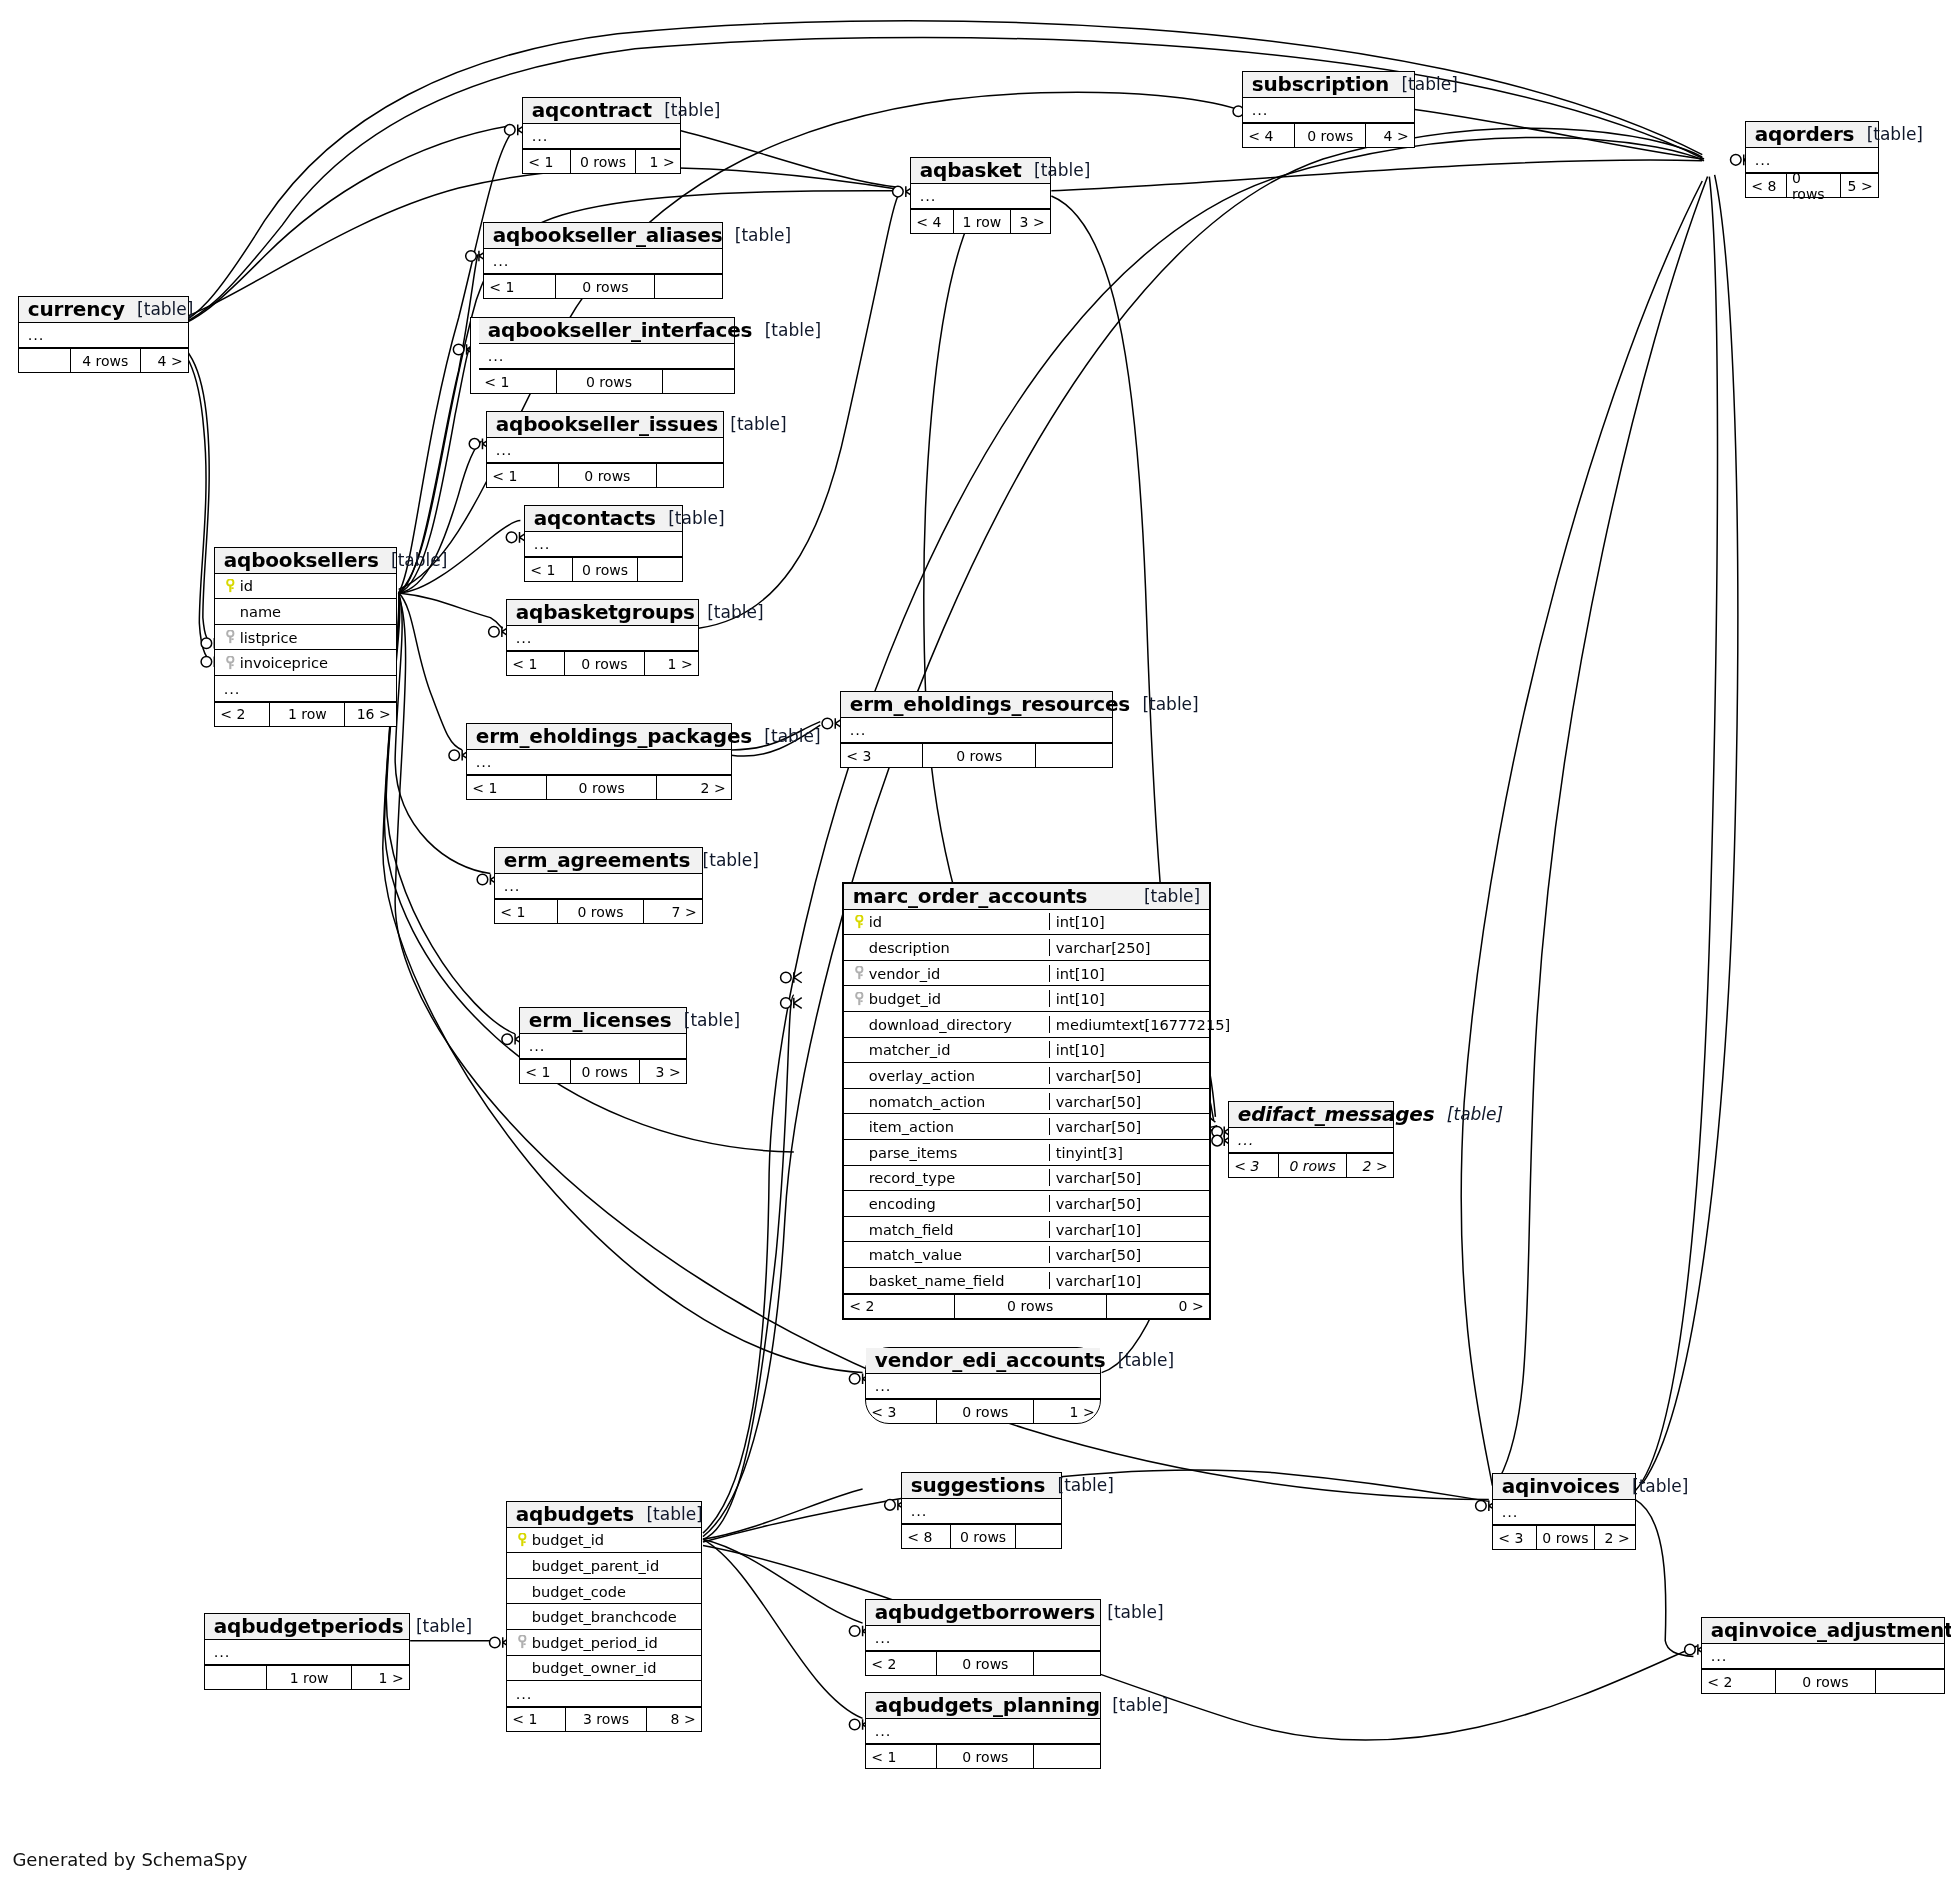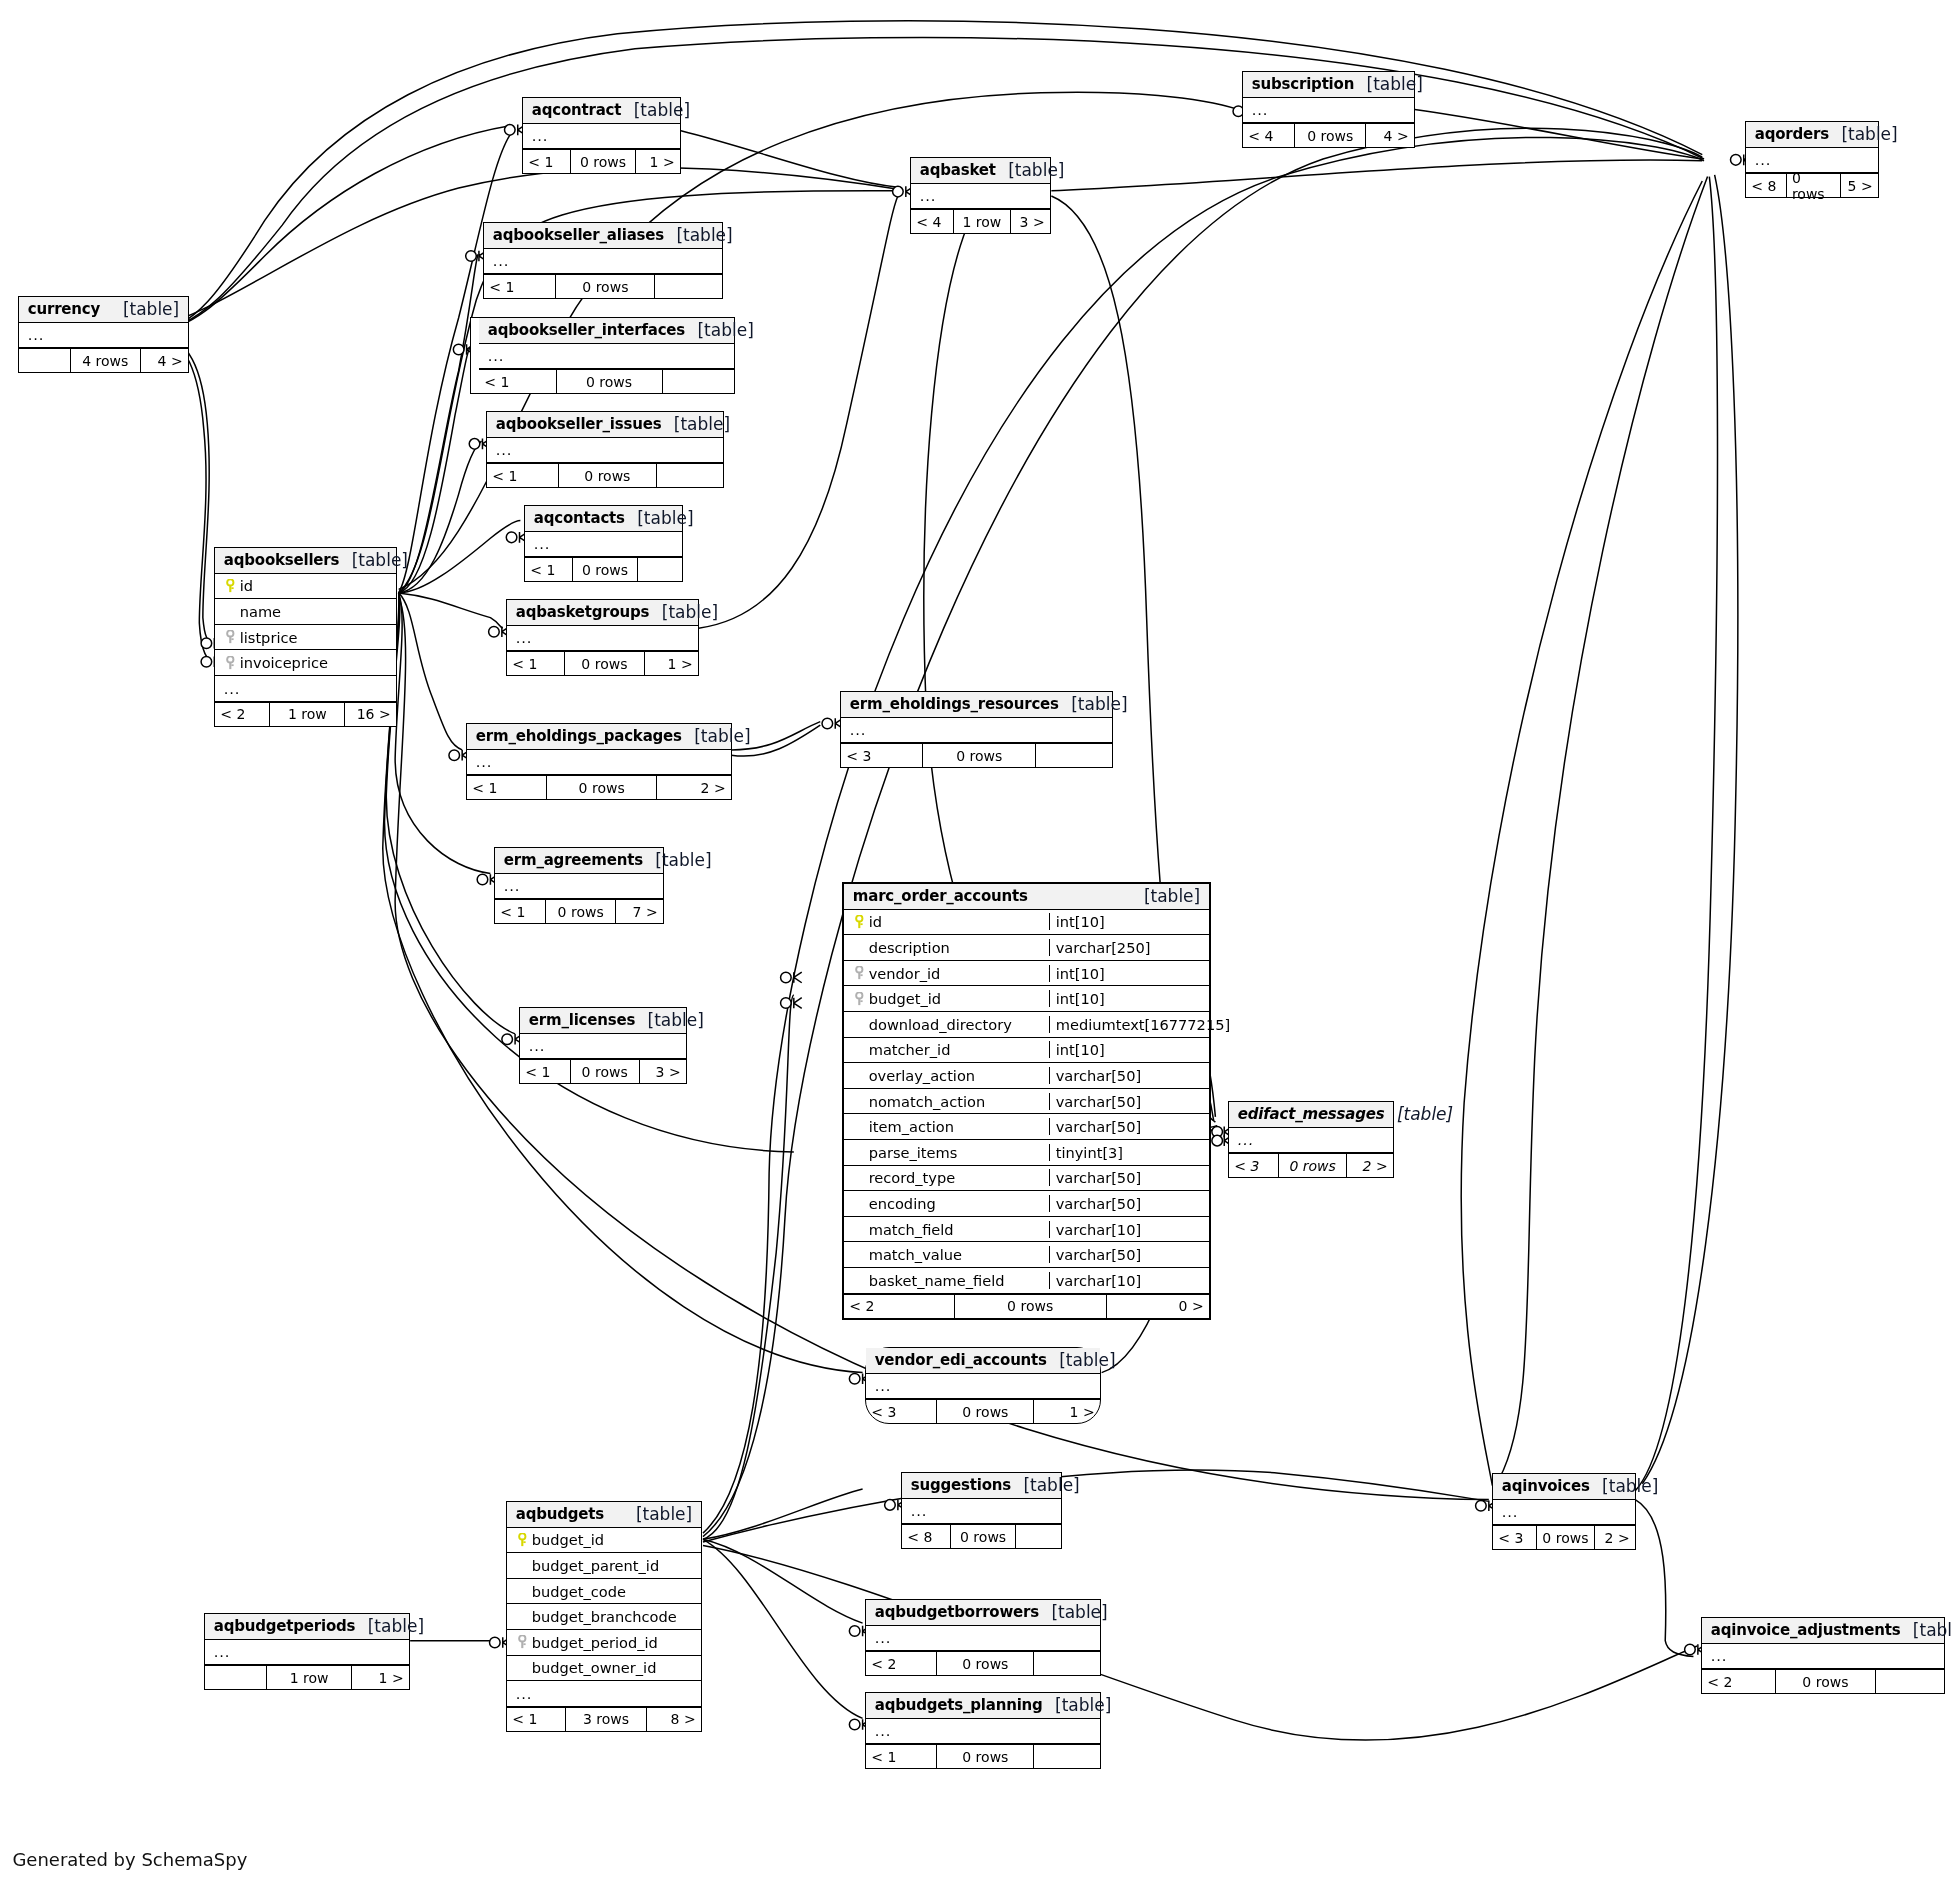--- a/index.html
+++ b/index.html
@@ -22,21 +22,21 @@
   .tbl.focus{border-width:2.8px;}
   .thead{
     background:#f2f2f2;
     border-bottom:1.4px solid #000;
     display:flex;align-items:center;
     padding:0 8.8px;
     height:25.6px;
     box-sizing:border-box;
     white-space:nowrap;
   }
-  .tname{font-weight:bold;font-size:15px;letter-spacing:-0.2px;}
+  .tname{font-weight:bold;font-size:20px;letter-spacing:-0.2px;}
   .tkind{margin-left:auto;padding-left:12.4px;font-size:17px;color:#0f172a;}
   .rowline{
     display:flex;align-items:center;
     height:25.6px;
     border-bottom:1.4px solid #000;
     box-sizing:border-box;
     padding:0 5.3px;
     white-space:nowrap;
     font-size:14.6px;
   }
@@ -417,21 +417,21 @@
         </div>
         <div class="rowline">
           <span class="ell">...</span>
         </div>
         <div class="foot">
           <span class="fcell fleft">&lt; 1</span>
           <span class="fcell fmid">0 rows</span>
           <span class="fcell fright">2 &gt;</span>
         </div>
       </div>
-      <div class="tbl" style="left: 494px; top: 847px; width: 170px; text-align: center;">
+      <div class="tbl" style="left: 494px; top: 847px; width: 209px; text-align: center;">
         <div class="thead">
           <span class="tname">erm_agreements</span>
           <span class="tkind">[table]</span>
         </div>
         <div class="rowline">
           <span class="ell">...</span>
         </div>
         <div class="foot">
           <span class="fcell fleft">&lt; 1</span>
           <span class="fcell fmid">0 rows</span>

